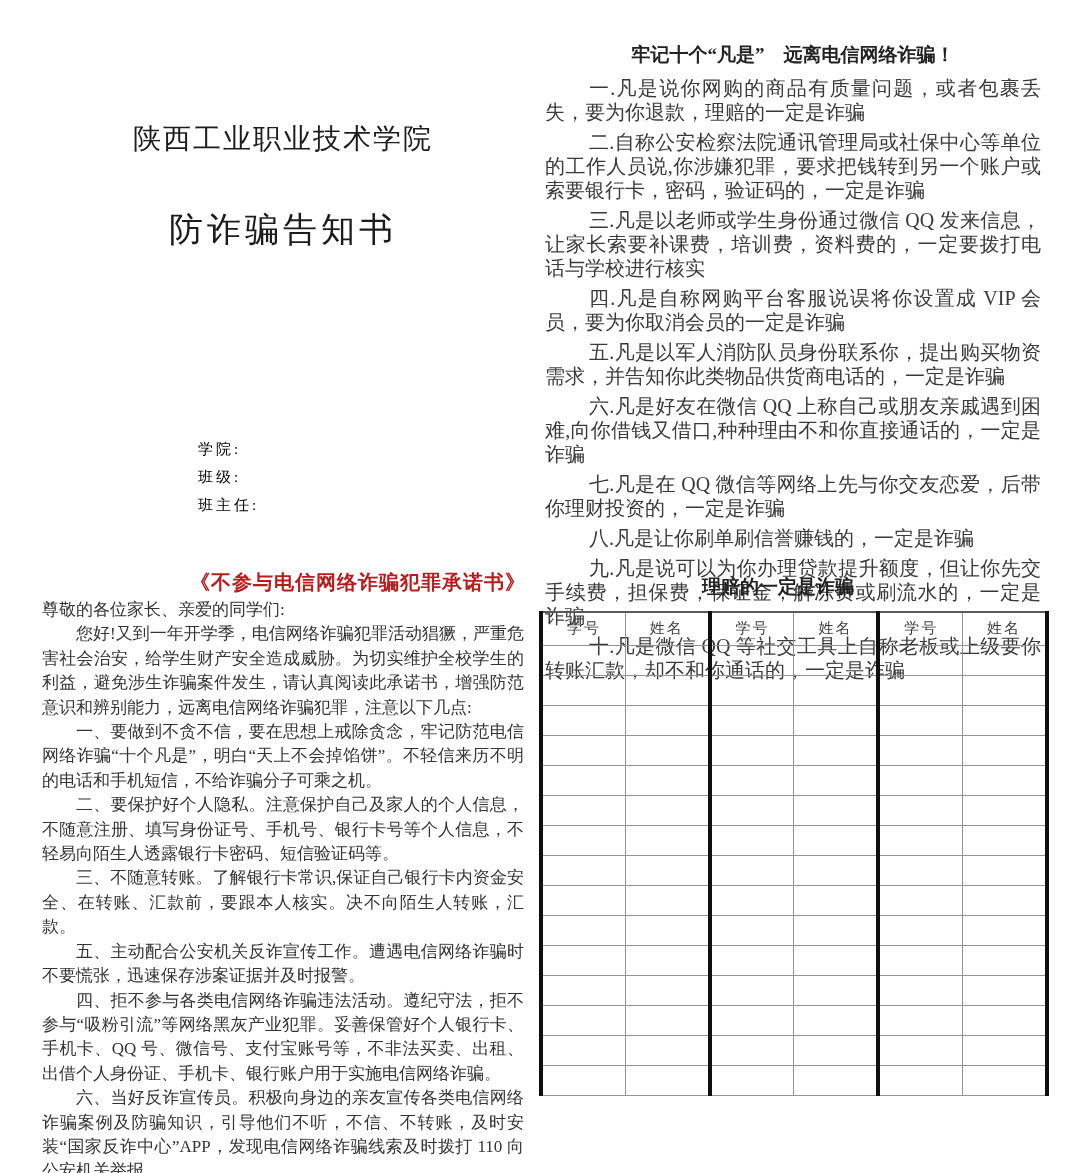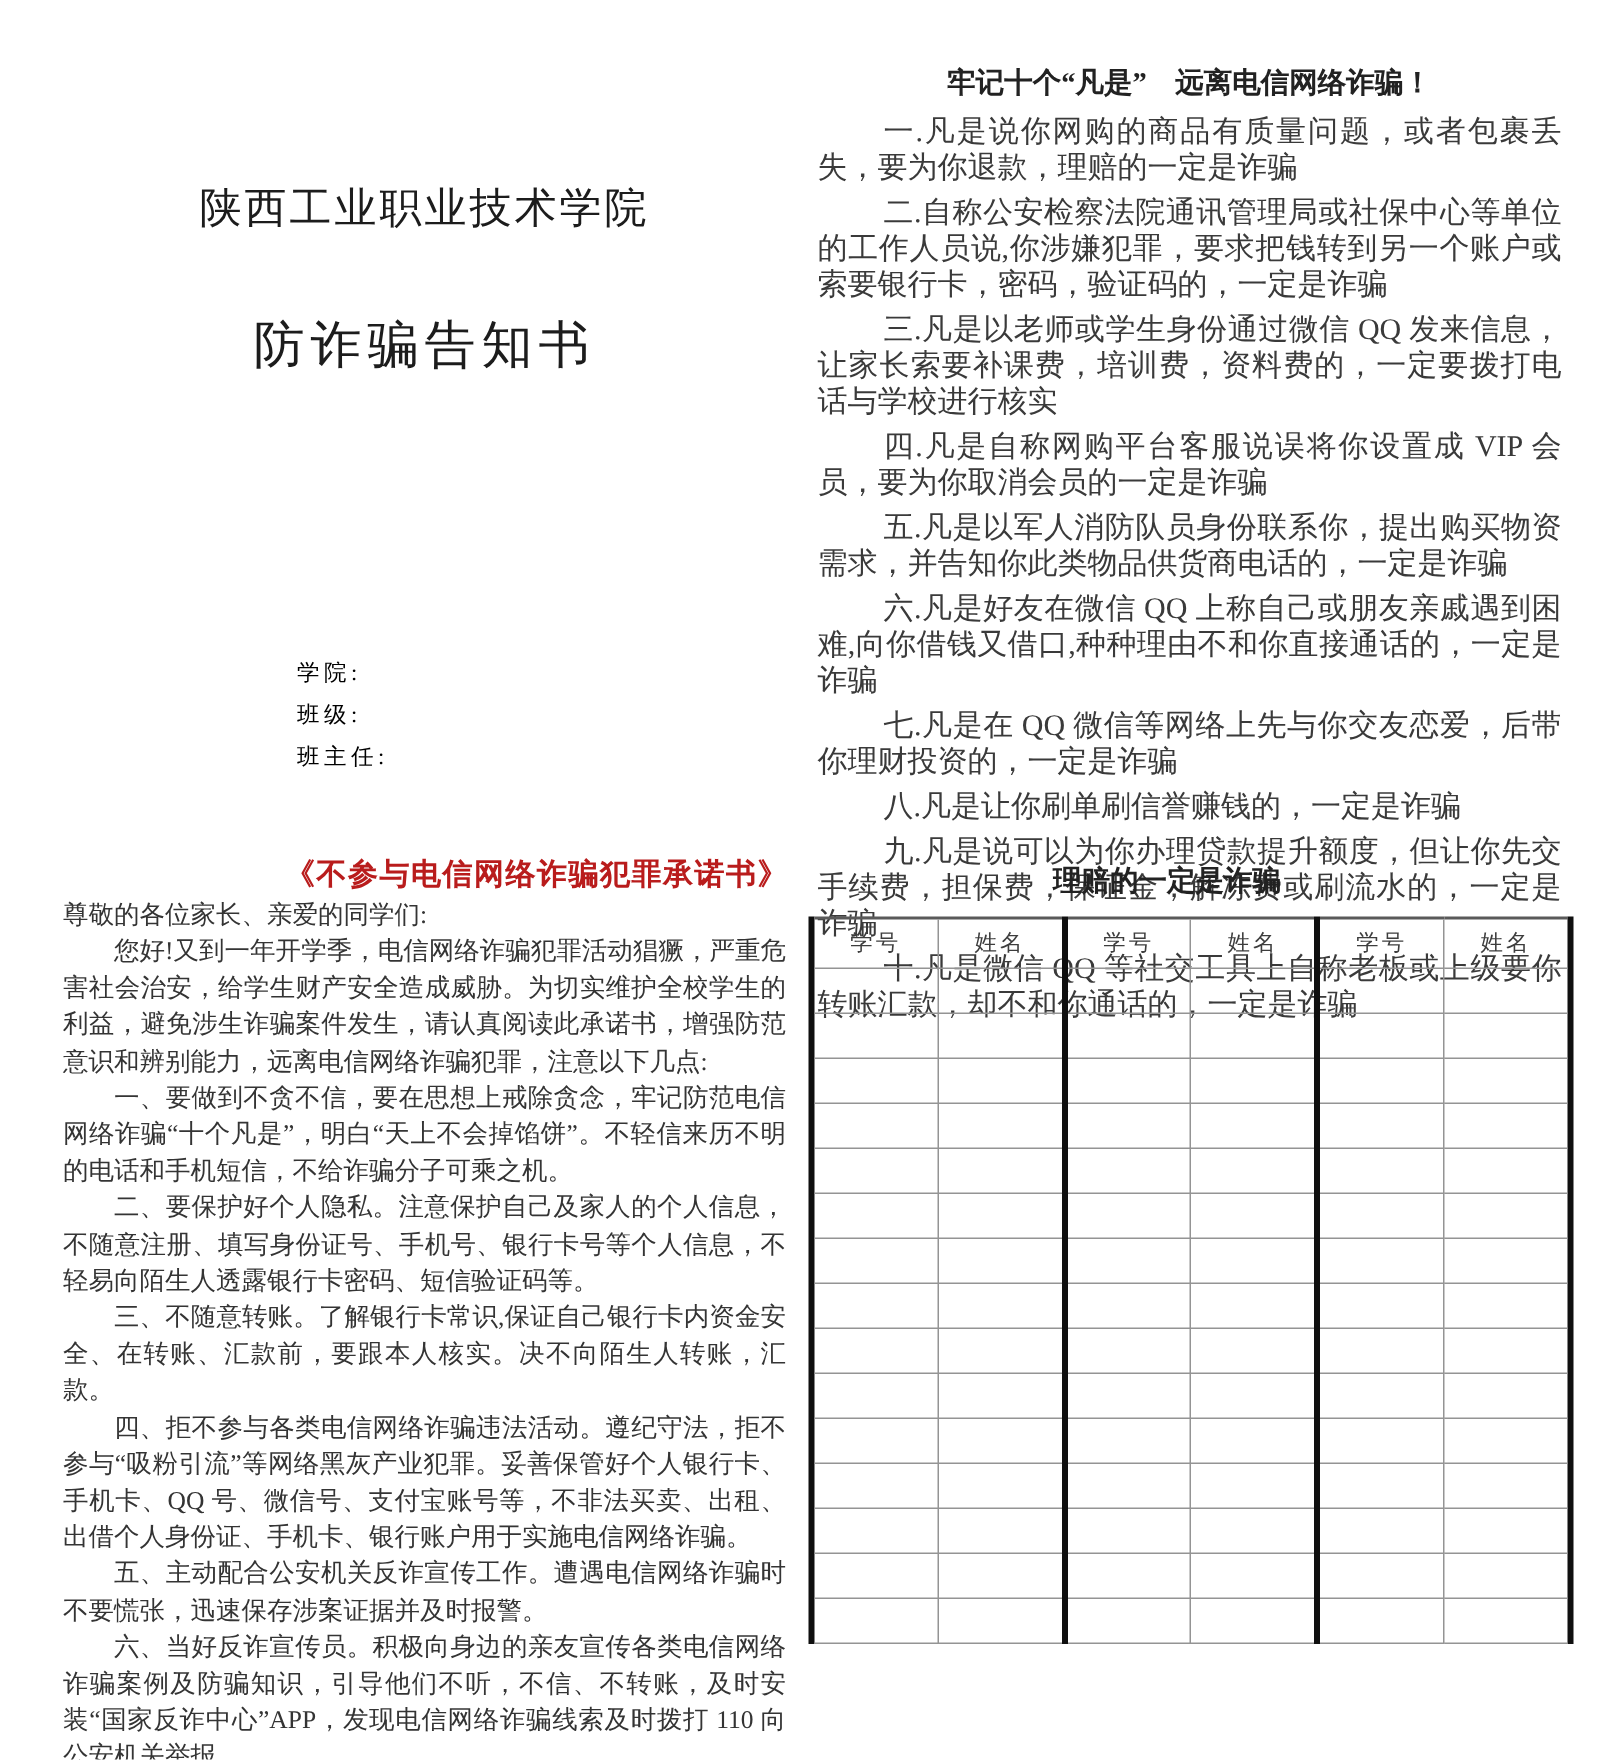--- a/index.html
+++ b/index.html
@@ -80,22 +80,22 @@
   <div class="field-row">班主任:</div>
 </div>
 
 <div class="pledge-title">《不参与电信网络诈骗犯罪承诺书》</div>
 <div class="pledge-body" id="pledge-body">
     <p class="no-indent">尊敬的各位家长、亲爱的同学们:</p>
     <p>您好!又到一年开学季，电信网络诈骗犯罪活动猖獗，严重危害社会治安，给学生财产安全造成威胁。为切实维护全校学生的利益，避免涉生诈骗案件发生，请认真阅读此承诺书，增强防范意识和辨别能力，远离电信网络诈骗犯罪，注意以下几点:</p>
     <p>一、要做到不贪不信，要在思想上戒除贪念，牢记防范电信网络诈骗“十个凡是”，明白“天上不会掉馅饼”。不轻信来历不明的电话和手机短信，不给诈骗分子可乘之机。</p>
     <p>二、要保护好个人隐私。注意保护自己及家人的个人信息，不随意注册、填写身份证号、手机号、银行卡号等个人信息，不轻易向陌生人透露银行卡密码、短信验证码等。</p>
     <p>三、不随意转账。了解银行卡常识,保证自己银行卡内资金安全、在转账、汇款前，要跟本人核实。决不向陌生人转账，汇款。</p>
+    <p>五、主动配合公安机关反诈宣传工作。遭遇电信网络诈骗时不要慌张，迅速保存涉案证据并及时报警。</p>
     <p>四、拒不参与各类电信网络诈骗违法活动。遵纪守法，拒不参与“吸粉引流”等网络黑灰产业犯罪。妥善保管好个人银行卡、手机卡、QQ 号、微信号、支付宝账号等，不非法买卖、出租、出借个人身份证、手机卡、银行账户用于实施电信网络诈骗。</p>
-    <p>五、主动配合公安机关反诈宣传工作。遭遇电信网络诈骗时不要慌张，迅速保存涉案证据并及时报警。</p>
     <p>六、当好反诈宣传员。积极向身边的亲友宣传各类电信网络诈骗案例及防骗知识，引导他们不听，不信、不转账，及时安装“国家反诈中心”APP，发现电信网络诈骗线索及时拨打 110 向公安机关举报。</p>
   </div>
 
 <div class="notice-title">牢记十个“凡是”　远离电信网络诈骗！</div>
 <div class="notice-items" id="notice-items">
     <p>一.凡是说你网购的商品有质量问题，或者包裹丢失，要为你退款，理赔的一定是诈骗</p>
     <p>二.自称公安检察法院通讯管理局或社保中心等单位的工作人员说,你涉嫌犯罪，要求把钱转到另一个账户或索要银行卡，密码，验证码的，一定是诈骗</p>
     <p>三.凡是以老师或学生身份通过微信 QQ 发来信息，让家长索要补课费，培训费，资料费的，一定要拨打电话与学校进行核实</p>
     <p>四.凡是自称网购平台客服说误将你设置成 VIP 会员，要为你取消会员的一定是诈骗</p>
     <p>五.凡是以军人消防队员身份联系你，提出购买物资需求，并告知你此类物品供货商电话的，一定是诈骗</p>

